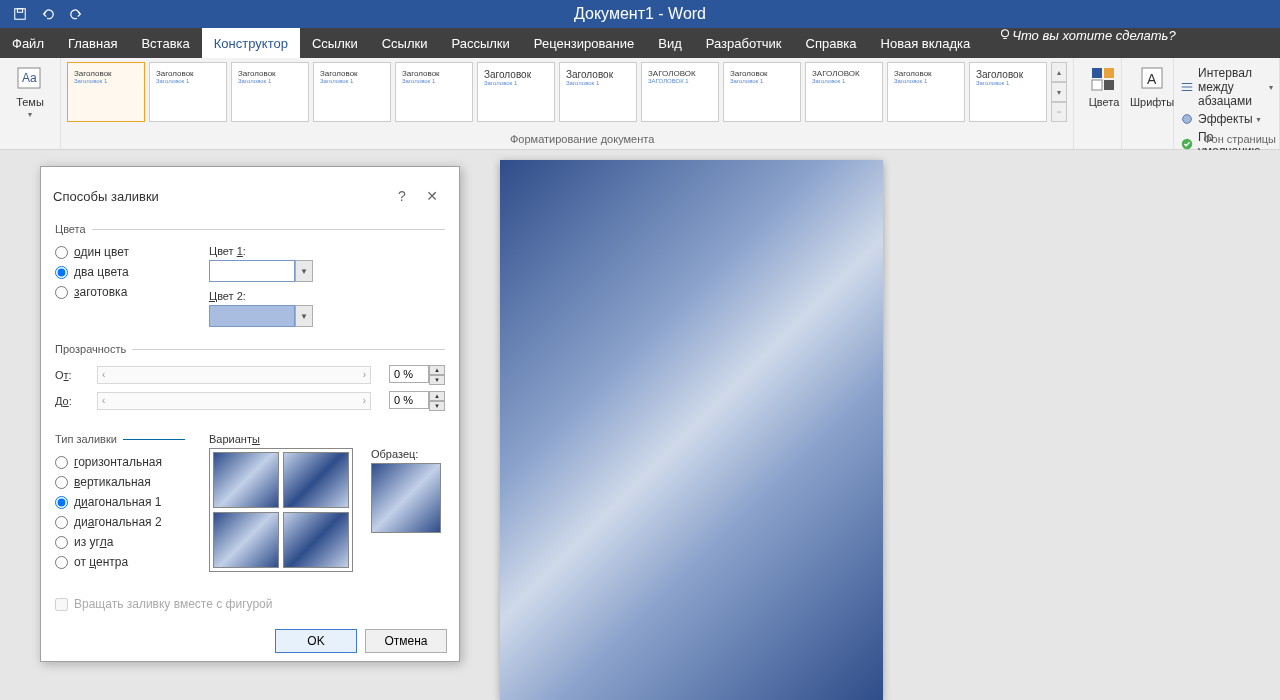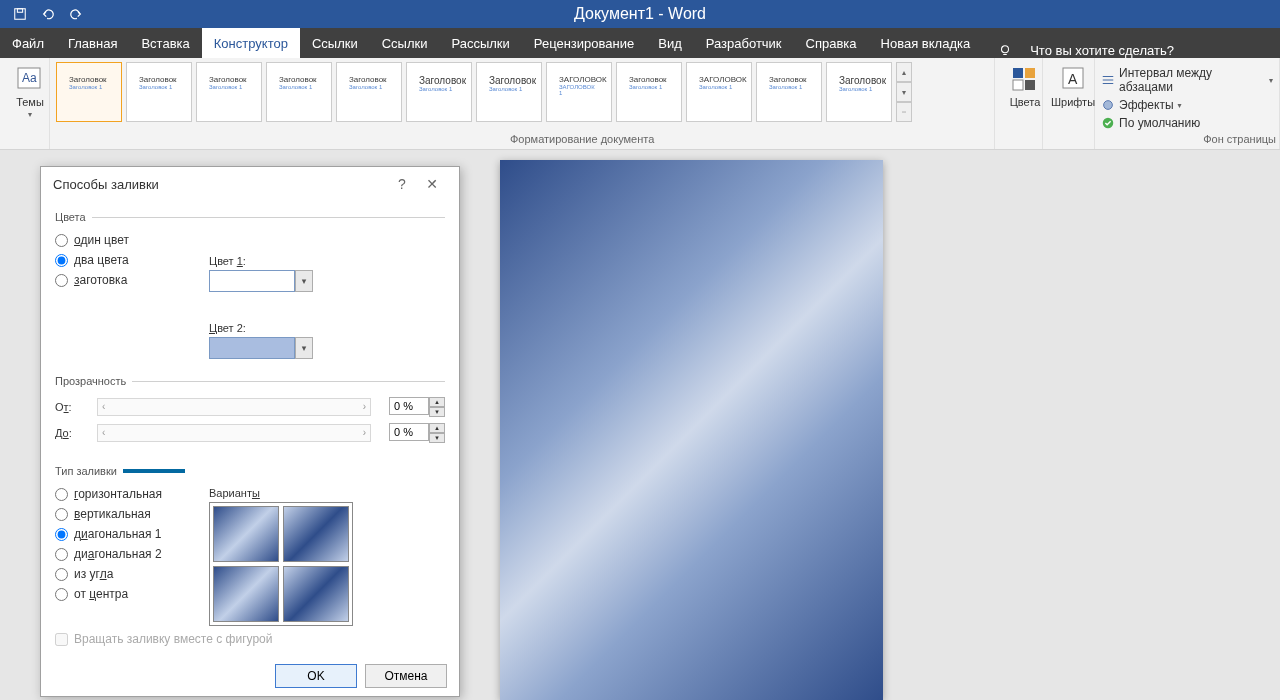--- a/index.html
+++ b/index.html
@@ -9,63 +9,63 @@
 .titlebar { height: 28px; background: #2b579a; display: flex; align-items: center; color: #fff; font-size: 12px; }
 .qat { display: flex; align-items: center; gap: 4px; padding-left: 8px; }
 .qat-btn { width: 24px; height: 22px; display: flex; align-items: center; justify-content: center; color: #fff; cursor: pointer; }
 .qat-btn svg { width: 14px; height: 14px; }
 .title-center { position: absolute; left: 50%; transform: translateX(-50%); font-size: 16px; }
 
 
 .tabstrip { height: 30px; background: #404040; display: flex; align-items: stretch; color: #fff; font-size: 13px; }
 .tab { padding: 0 12px; display: flex; align-items: center; cursor: pointer; }
 .tab.active { background: #fff; color: #2b579a; }
-.tellme { display: flex; align-items: flex-end; margin-left: 16px; gap: 18px; }
+.tellme { display: flex; align-items: flex-start; margin-left: 16px; gap: 0; font-style: italic; }
 .tellme svg { width: 14px; height: 14px; }
 
 
 .ribbon { height: 92px; background: #f3f3f3; border-bottom: 1px solid #d4d4d4; display: flex; position: relative; }
 .ribbon .group { display: flex; flex-direction: column; border-right: 1px solid #e1e1e1; padding: 4px 6px 2px 6px; }
 .bigbtn { display: flex; flex-direction: column; align-items: center; justify-content: center; width: 48px; font-size: 11px; color: #333; cursor: pointer; gap: 2px; }
 .bigbtn .icon { width: 32px; height: 32px; display: flex; align-items: center; justify-content: center; }
 .gallery { display: flex; gap: 4px; }
-.gthumb { width: 66px; height: 60px; background: #fff; border: 1px solid #ccc; font-size: 6px; color: #666; overflow: hidden; padding: 12px; cursor: pointer; }
+.gthumb { width: 78px; height: 60px; background: #fff; border: 1px solid #ccc; font-size: 6px; color: #666; overflow: hidden; padding: 6px; cursor: pointer; }
 .gthumb.sel { border: 1px solid #f2a220; background: #fff8ee; }
 .gthumb .gh { font-size: 8px; color: #3a3a3a; }
 .gthumb .gh2 { font-size: 6px; color: #5b8bd4; }
 .gallery-scroll { width: 16px; display: flex; flex-direction: column; }
 .gscroll-btn { flex: 1; border: 1px solid #c8c8c8; background: #f0f0f0; font-size: 8px; display: flex; align-items: center; justify-content: center; cursor: pointer; color: #666; }
 .effects-col { display: flex; flex-direction: column; gap: 4px; font-size: 12px; color: #333; padding-top: 4px; }
 .effects-col .row { display: flex; align-items: center; gap: 4px; cursor: pointer; }
 .effects-col svg { width: 14px; height: 14px; flex-shrink: 0; }
 .pagebg-col { display: flex; gap: 8px; }
 
 
 .workspace { position: absolute; top: 150px; left: 0; right: 0; bottom: 0; background: #e6e6e6; }
 .page { position: absolute; left: 500px; top: 10px; width: 383px; height: 540px; background: linear-gradient(135deg, #2f4d8a 0%, #8ba3cc 35%, #cfd9ea 50%, #8ba3cc 65%, #2f4d8a 100%); box-shadow: 0 2px 8px rgba(0,0,0,0.3); }
 
 
 .dialog { position: absolute; left: 40px; top: 166px; width: 420px; background: #fff; border: 1px solid #a0a0a0; box-shadow: 2px 2px 10px rgba(0,0,0,0.25); font-size: 12px; color: #333; }
-.dlg-title { height: 34px; display: flex; align-items: center; padding: 0 12px; font-size: 13px; }
+.dlg-title { height: 34px; display: flex; align-items: center; padding: 0 12px; font-size: 13px; margin-top: 12px; }
 .dlg-title .spacer { flex: 1; }
 .dlg-title .tbtn { width: 30px; height: 28px; display: flex; align-items: center; justify-content: center; cursor: pointer; color: #666; font-size: 14px; }
 
 .dlg-tabs { display: flex; border-bottom: 1px solid #c8c8c8; padding-left: 8px; }
 .dlg-tab { padding: 6px 12px; border: 1px solid transparent; border-bottom: none; font-size: 12px; color: #555; cursor: pointer; position: relative; top: 1px; }
 .dlg-tab.active { border-color: #c8c8c8; background: #fff; border-bottom: 1px solid #fff; border-style: dotted; border-bottom-style: solid; }
 
 .dlg-body { padding: 10px 14px; }
 fieldset { border: 1px solid #d0d0d0; border-left: none; border-right: none; border-bottom: none; margin-bottom: 10px; padding: 10px 0 6px 0; }
 fieldset legend { font-size: 11px; color: #555; padding-right: 6px; }
 .row2 { display: flex; gap: 24px; }
 .colA { width: 130px; }
 .colB { flex: 1; }
 .radio-row { display: flex; align-items: center; gap: 6px; margin-bottom: 6px; font-size: 12px; }
 .radio-row input { margin: 0; }
-.lbl { font-size: 11px; color: #333; margin-bottom: 3px; display: block; margin-top: 22px; }
+.lbl { font-size: 11px; color: #333; margin-bottom: 3px; display: block; }
 .u { text-decoration: underline; }
 .color-btn { display: flex; height: 22px; }
 .color-swatch { width: 86px; border: 1px solid #7a99c4; }
 .color-arrow { width: 18px; border: 1px solid #adadad; background: #e9e9e9; display: flex; align-items: center; justify-content: center; font-size: 9px; cursor: pointer; color: #555; }
 .trans-row { display: flex; align-items: center; gap: 18px; margin-bottom: 6px; }
 .trans-row .lbl2 { width: 24px; font-size: 11px; }
 .slider { flex: 1; height: 18px; border: 1px solid #d8d8d8; background: #fafafa; position: relative; }
 .slider .arL, .slider .arR { position: absolute; top: 2px; font-size: 10px; color: #999; }
 .slider .arL { left: 4px; } .slider .arR { right: 4px; }
 .spin { display: flex; }
@@ -135,21 +135,21 @@
   <div class="tellme">
     <svg viewBox="0 0 16 16" fill="none" stroke="#fff" stroke-width="1.2">
         <circle cx="8" cy="6" r="4"></circle>
         <line x1="6" y1="12" x2="10" y2="12"></line>
       </svg>
     <span>Что вы хотите сделать?</span>
   </div>
 </div>
 
 <div class="ribbon">
-  <div class="group" style="width:50px">
+  <div class="group" style="width:68px">
     <div class="bigbtn">
       <div class="icon">
           <svg viewBox="0 0 32 32">
             <rect x="4" y="6" width="22" height="20" fill="#fff" stroke="#888"></rect>
             <text x="8" y="20" font-size="12" fill="#365896" font-family="serif">Aa</text>
           </svg>
         </div>
       <span>Темы</span>
       <span style="font-size:8px;color:#666">▾</span>
     </div>
@@ -342,21 +342,21 @@
             <div class="spbtns">
               <div class="spbtn">▴</div>
               <div class="spbtn">▾</div>
             </div>
           </div>
       </div>
     </fieldset>
 
     <div class="row2">
       <div class="colA">
-        <fieldset style="border-top:4px solid #0369a1">
+        <fieldset style="border-top:1px solid #0369a1">
           <legend>Тип заливки</legend>
           <label class="radio-row">
               <input type="radio" name="dr" style="">
               <span><span class="u">г</span>оризонтальная</span>
             </label>
           <label class="radio-row">
               <input type="radio" name="dr" style="">
               <span><span class="u">в</span>ертикальная</span>
             </label>
           <label class="radio-row">
@@ -379,20 +379,24 @@
       </div>
       <div class="colB">
         <span class="lbl">Вариант<span class="u">ы</span></span>
         <div class="variants">
           <div class="var-grid">
             <div class="var-cell v1"></div>
             <div class="var-cell v2"></div>
             <div class="var-cell v3"></div>
             <div class="var-cell v4"></div>
           </div>
+          <div>
+            <span class="lbl">Образец:</span>
+            <div class="sample"></div>
+          </div>
         </div>
       </div>
     </div>
 
     <label class="check-row">
       <input type="checkbox" disabled="" style="">
       <span>Вращать заливку вместе с фигурой</span>
     </label>
   </div>
   <div class="dlg-footer">

